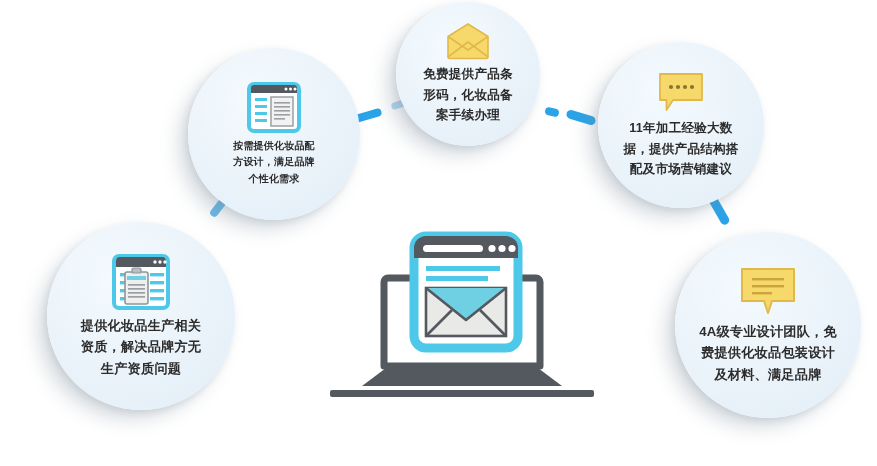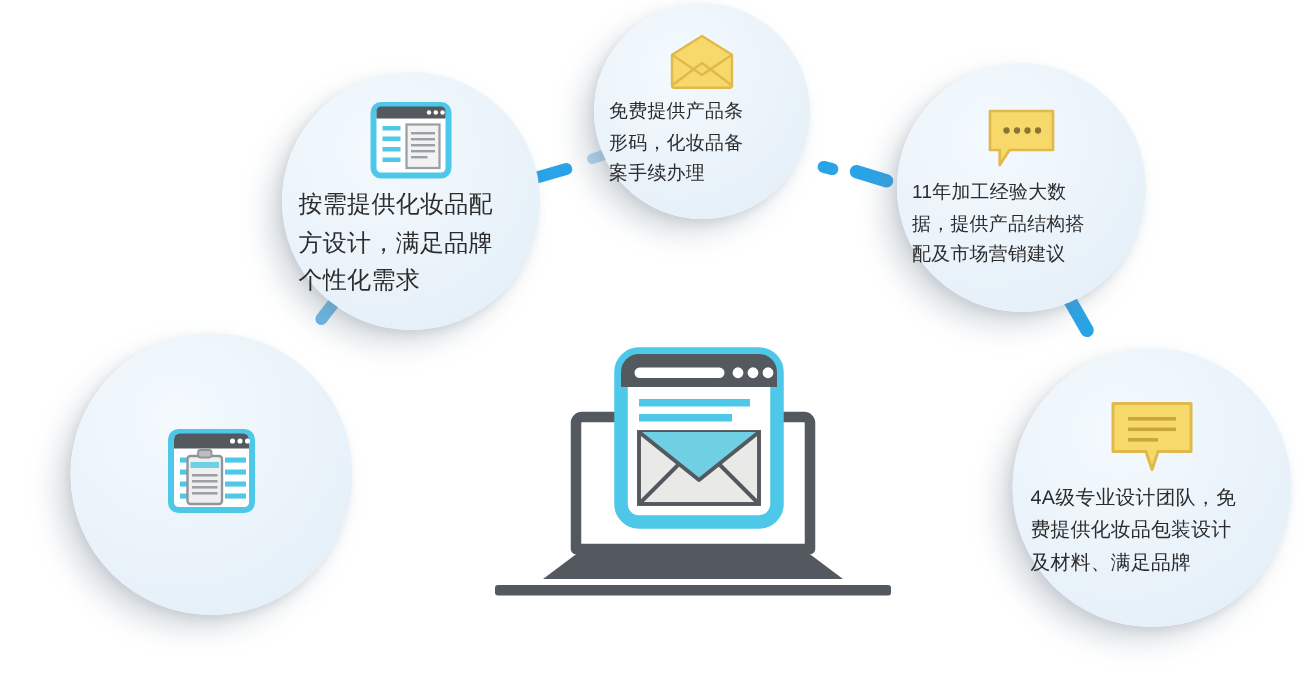--- a/index.html
+++ b/index.html
@@ -31,33 +31,33 @@
     justify-content: center;
     box-sizing: border-box;
   }
   .bubble .icon-wrap {
     display: block;
     line-height: 0;
     margin-bottom: 4px;
   }
   .bubble .btext {
     color: #2c2c2c;
-    text-align: left;
+    text-align: center;
     line-height: 1.62;
     letter-spacing: 0.2px;
     white-space: pre-line;
-    font-weight: 400;
+    font-weight: 700;
   }
 
   
   #c1 { left: 47px;  top: 222px; width: 188px; height: 188px; }
   #c1 .btext { font-size: 13.2px; width: 160px; }
 
   #c2 { left: 188px; top: 48px;  width: 172px; height: 172px; }
-  #c2 .btext { font-size: 16px; width: 150px; }
+  #c2 .btext { font-size: 10px; width: 150px; }
 
   #c3 { left: 396px; top: 2px;   width: 144px; height: 144px; }
   #c3 .btext { font-size: 12.6px; width: 124px; }
 
   #c4 { left: 598px; top: 42px;  width: 166px; height: 166px; }
   #c4 .btext { font-size: 12.6px; width: 146px; }
 
   #c5 { left: 675px; top: 232px; width: 186px; height: 186px; }
   #c5 .btext { font-size: 13.2px; width: 162px; }
 
@@ -114,20 +114,23 @@
         <rect x="10" y="44" width="8" height="3.4" fill="#4ec8e8"></rect>
         <rect x="15" y="19" width="23" height="32" rx="2" fill="#efefef" stroke="#8f9599" stroke-width="1.6"></rect>
         <rect x="22" y="15" width="9" height="5" rx="1.6" fill="#b9bec2" stroke="#8f9599" stroke-width="1.2"></rect>
         <rect x="17" y="23" width="19" height="4" fill="#6fcfe3"></rect>
         <rect x="18" y="31" width="17" height="1.7" fill="#9aa0a4"></rect>
         <rect x="18" y="35" width="17" height="1.7" fill="#9aa0a4"></rect>
         <rect x="18" y="39" width="17" height="1.7" fill="#9aa0a4"></rect>
         <rect x="18" y="43" width="17" height="1.7" fill="#9aa0a4"></rect>
       </svg>
     </span>
+    <div class="btext">提供化妆品生产相关
+资质，解决品牌方无
+生产资质问题</div>
   </div>
 
   <div class="bubble" id="c2">
     <span class="icon-wrap">
       <svg width="56" height="53" viewBox="0 0 56 53">
         <rect x="3" y="3" width="50" height="47" rx="5" fill="#ffffff" stroke="#4ec8e8" stroke-width="4"></rect>
         <path d="M5 7a3 3 0 0 1 3-3h40a3 3 0 0 1 3 3v5H5z" fill="#53595e"></path>
         <circle cx="40" cy="8" r="1.5" fill="#ffffff"></circle>
         <circle cx="44.5" cy="8" r="1.5" fill="#ffffff"></circle>
         <circle cx="49" cy="8" r="1.5" fill="#ffffff"></circle>

